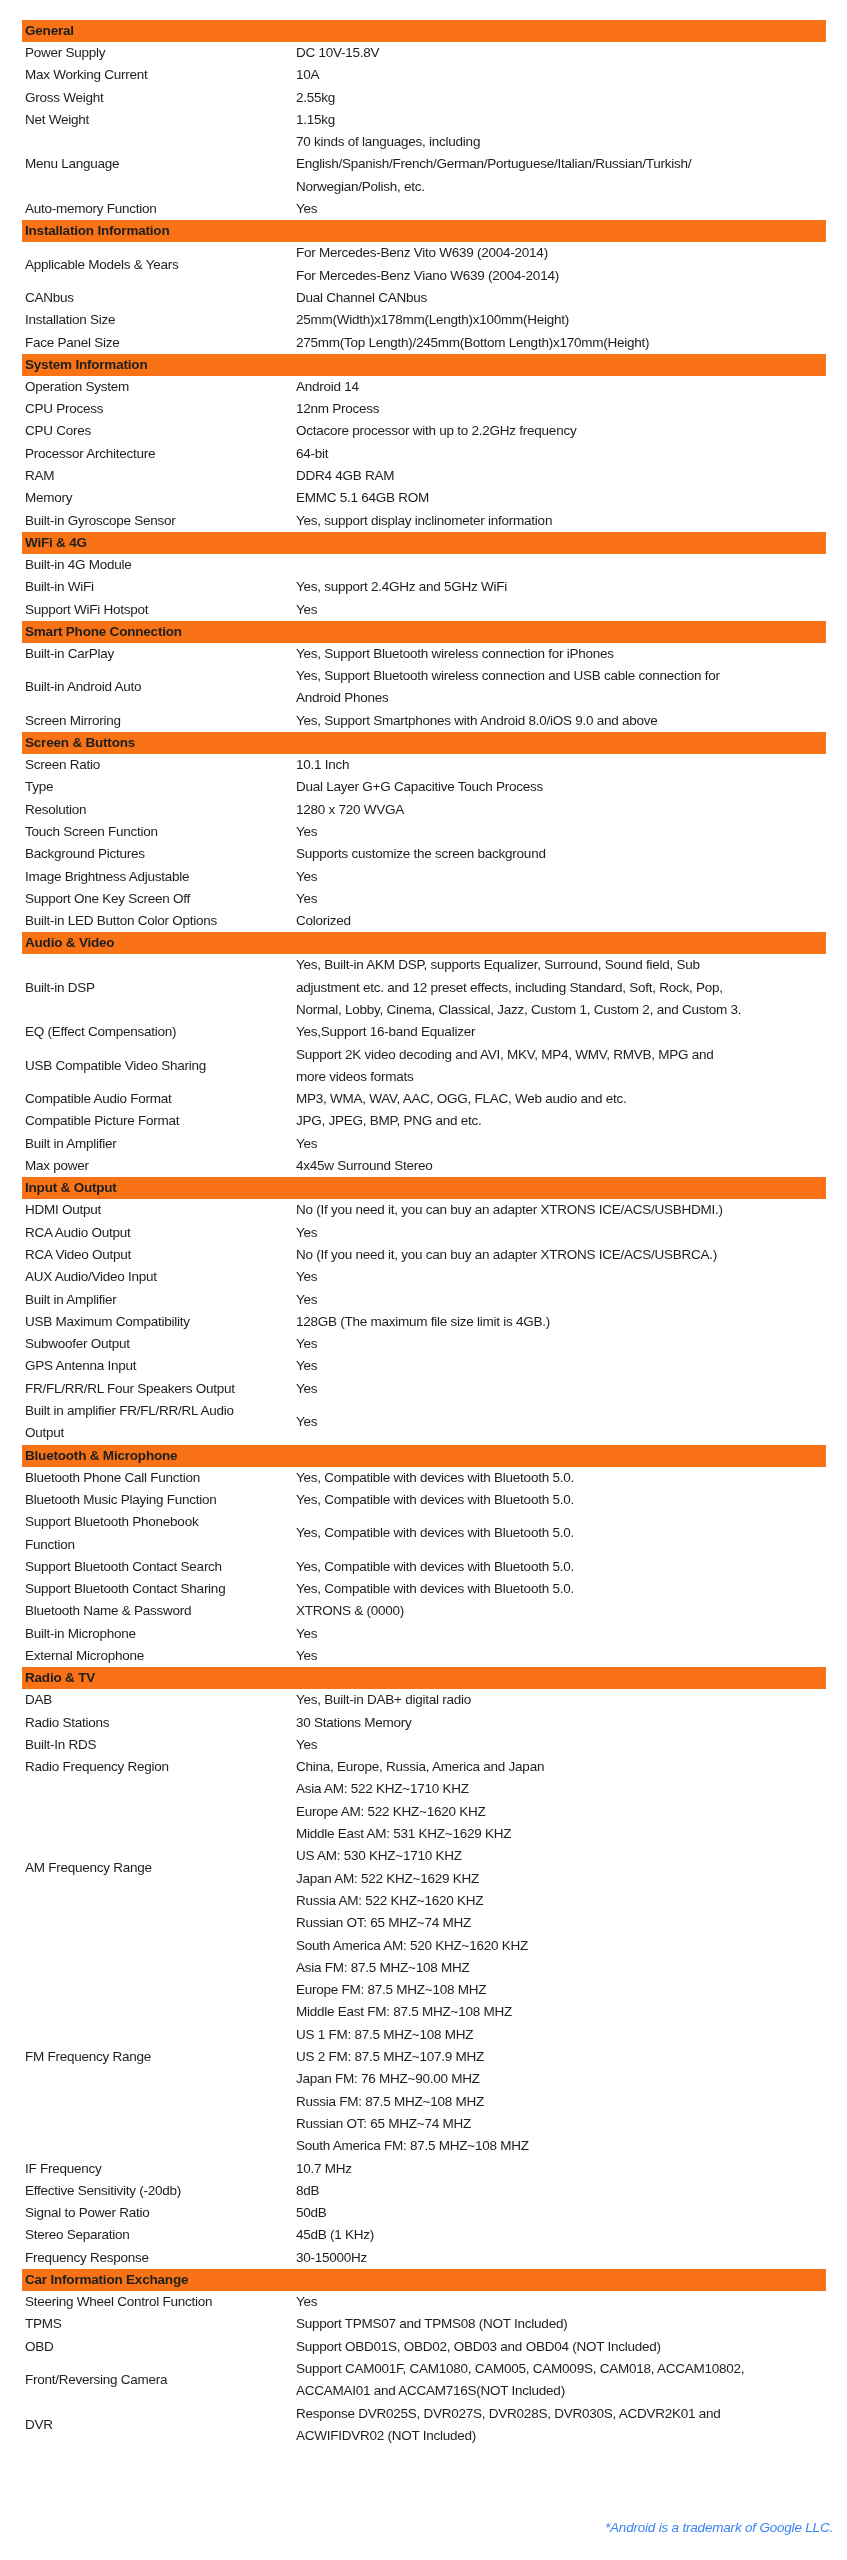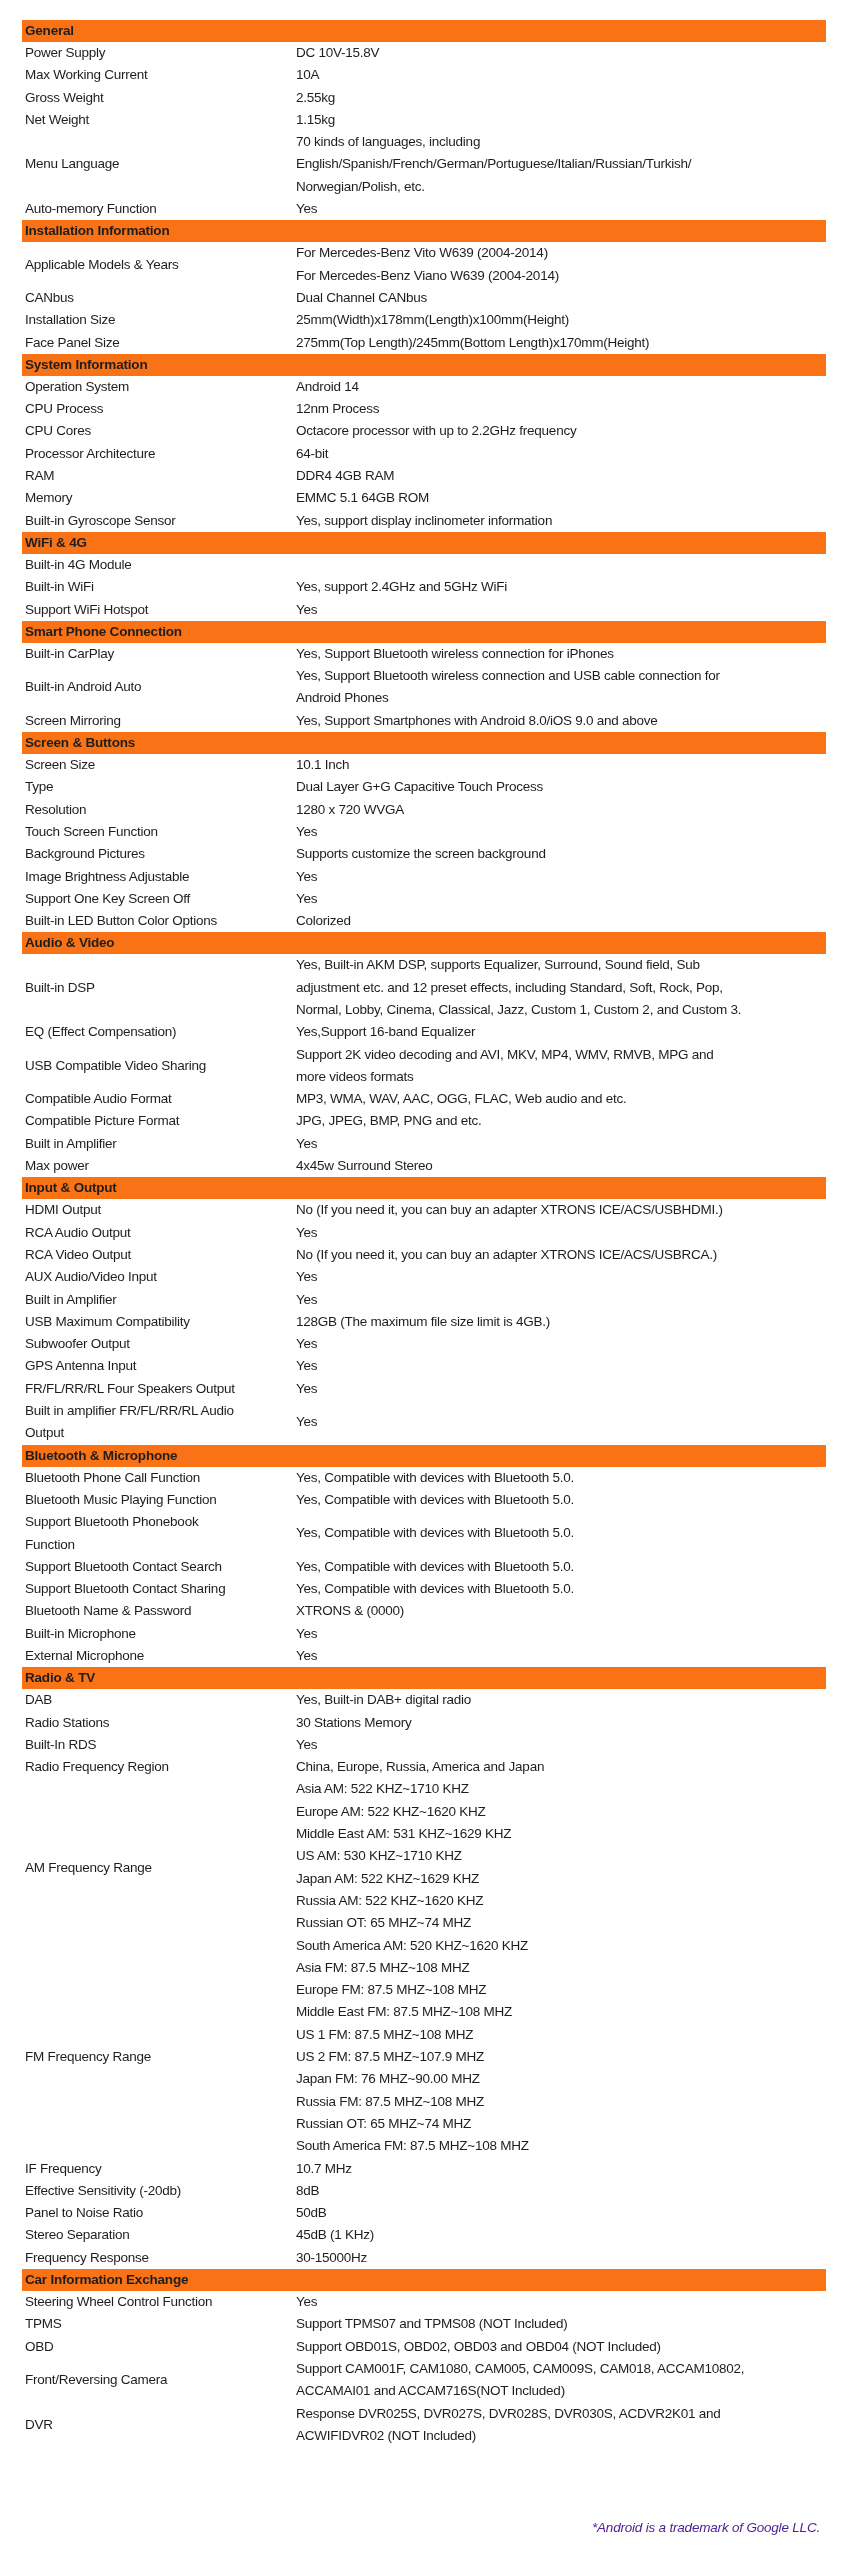--- a/index.html
+++ b/index.html
@@ -54,25 +54,25 @@
     white-space: nowrap;
     height: 22.3px;
   }
   .spec-label .line {
     display: block;
     white-space: nowrap;
     height: 22.3px;
   }
   #footnote {
     position: absolute;
-    right: 27px;
+    right: 14px;
     top: 2520px;
     font-style: italic;
     font-size: 13.5px;
-    color: #4c1d95;
+    color: #3b82f6;
     letter-spacing: -0.2px;
   }
 </style>
 </head>
 <body>
 
 <div id="spec-table">
     <div>
       <div class="section-header">General</div>
       <div class="spec-row">
@@ -270,21 +270,21 @@
         </div>
         <div class="spec-value">
           <span class="line">Yes, Support Smartphones with Android 8.0/iOS 9.0 and above</span>
         </div>
       </div>
     </div>
     <div>
       <div class="section-header">Screen &amp; Buttons</div>
       <div class="spec-row">
         <div class="spec-label">
-          <span class="line">Screen Size</span>
+          <span class="line">Screen Ratio</span>
         </div>
         <div class="spec-value">
           <span class="line">10.1 Inch</span>
         </div>
       </div>
       <div class="spec-row">
         <div class="spec-label">
           <span class="line">Type</span>
         </div>
         <div class="spec-value">
@@ -630,21 +630,21 @@
       <div class="spec-row">
         <div class="spec-label">
           <span class="line">Effective Sensitivity (-20db)</span>
         </div>
         <div class="spec-value">
           <span class="line">8dB</span>
         </div>
       </div>
       <div class="spec-row">
         <div class="spec-label">
-          <span class="line">Panel to Noise Ratio</span>
+          <span class="line">Signal to Power Ratio</span>
         </div>
         <div class="spec-value">
           <span class="line">50dB</span>
         </div>
       </div>
       <div class="spec-row">
         <div class="spec-label">
           <span class="line">Stereo Separation</span>
         </div>
         <div class="spec-value">

